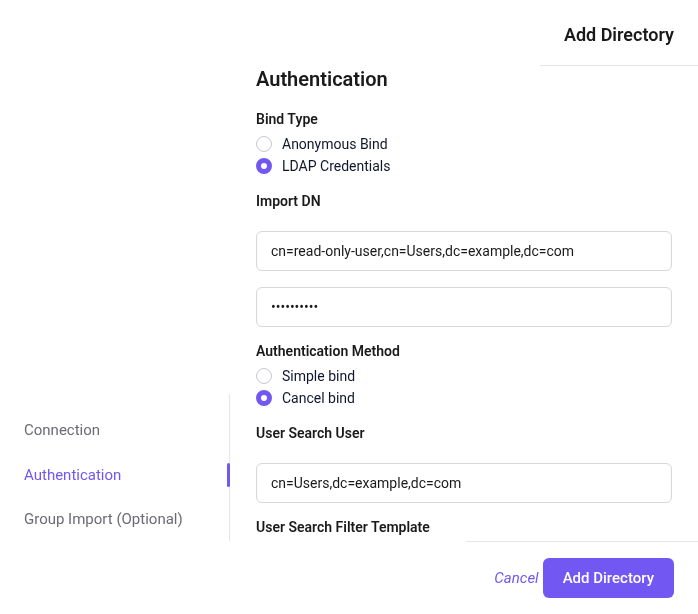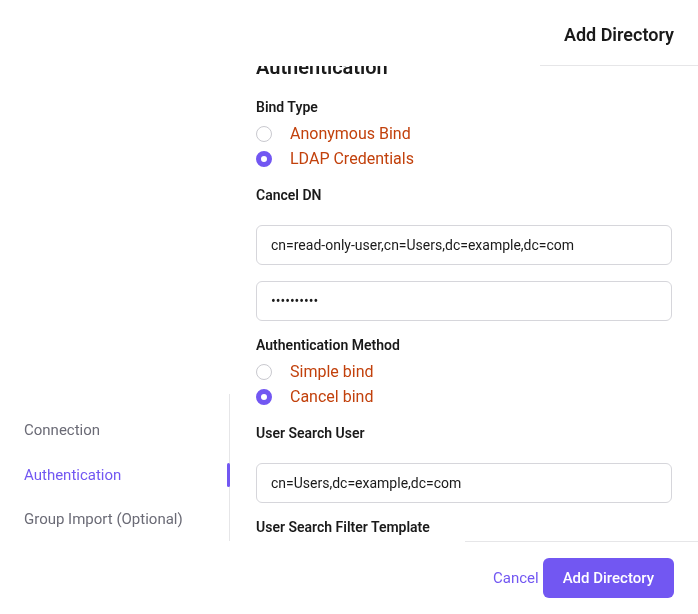--- a/index.html
+++ b/index.html
@@ -90,23 +90,22 @@
       border-radius: 50%;
       border: 1.5px solid #c9c9cf;
       flex-shrink: 0;
       position: relative;
       background: #fff;
     }
     .radio.checked {
       border: 5px solid #7257f2;
     }
     .radio-row span {
-      font-size: 16px;
-      color: #c2410c;
-      margin-left: 8px;
+      font-size: 14px;
+      color: #0f172a;
     }
     .text-input {
       width: 100%;
       border: 1px solid #d6d6db;
       border-radius: 6px;
       padding: 11px 14px;
       font-size: 14px;
       color: #1a1a1a;
       font-family: inherit;
       outline: none;
@@ -122,20 +121,21 @@
       align-items: center;
     }
     .btn-cancel {
       background: none;
       border: none;
       color: #7257f2;
       font-size: 15px;
       cursor: pointer;
       padding: 8px 4px;
       font-family: inherit;
+      font-style: italic;
     }
     .btn-primary {
       background: #7257f2;
       color: #fff;
       border: none;
       border-radius: 6px;
       padding: 11px 20px;
       font-size: 15px;
       font-weight: 500;
       cursor: pointer;
@@ -171,21 +171,21 @@
       <div class="group-label first">Bind Type</div>
       <div class="radio-row">
         <div class="radio"></div>
         <span>Anonymous Bind</span>
       </div>
       <div class="radio-row">
         <div class="radio checked"></div>
         <span>LDAP Credentials</span>
       </div>
 
-      <div class="group-label">Cancel DN</div>
+      <div class="group-label">Import DN</div>
       <input type="text" class="text-input" value="cn=read-only-user,cn=Users,dc=example,dc=com" style="">
 
       <input type="text" class="text-input" value="••••••••••" style="">
 
       <div class="group-label">Authentication Method</div>
       <div class="radio-row">
         <div class="radio"></div>
         <span>Simple bind</span>
       </div>
       <div class="radio-row">

